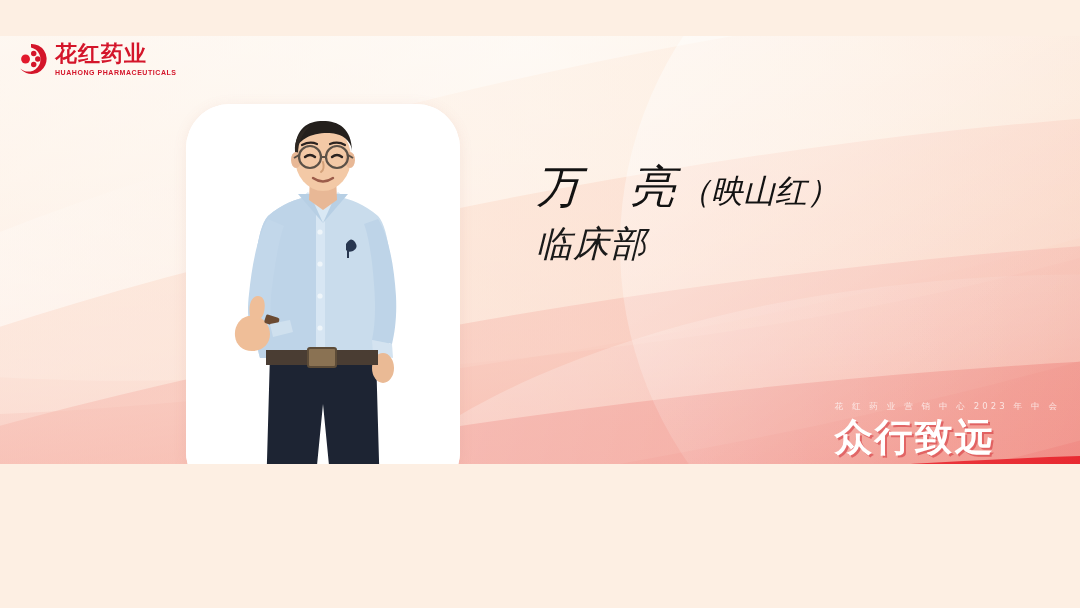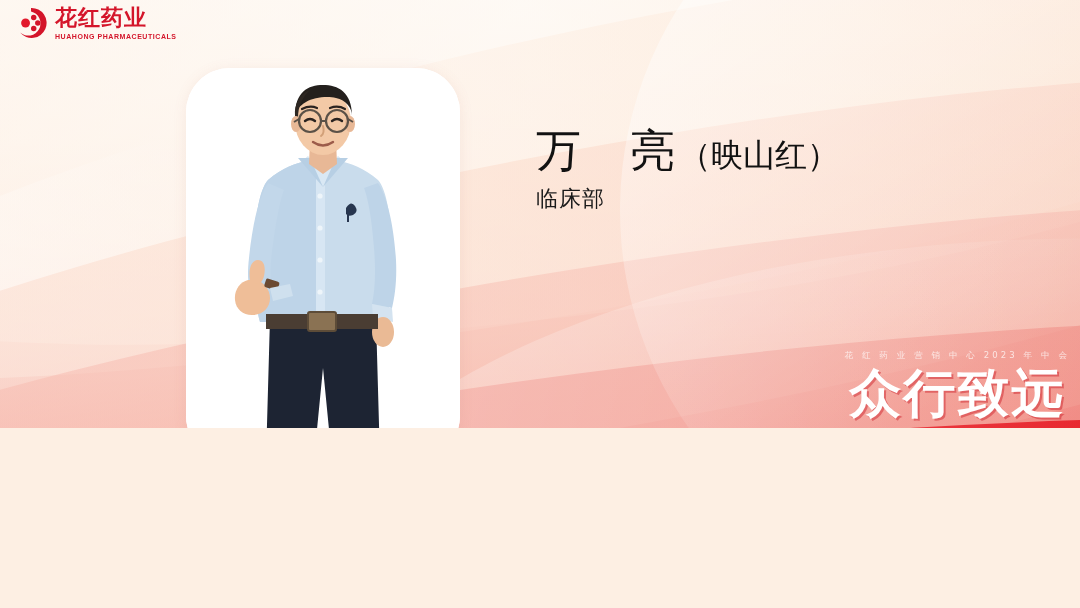--- a/index.html
+++ b/index.html
@@ -4,20 +4,21 @@
 <style>
   html,body{margin:0;padding:0;}
   body{
     width:1080px;height:608px;overflow:hidden;
     font-family:"Liberation Sans","DejaVu Sans",sans-serif;
     background:#fdefe3;
   }
   #slide{
     position:relative;width:1080px;height:428px;overflow:hidden;
     background:linear-gradient(175deg,#fdf2e8 0%,#fde8d8 28%,#fad9c6 46%,#f6bfb3 62%,#f09a95 74%,#ec5f57 86%,#e8202a 100%);
+    margin-top:36px;
   }
 
   
   .wave{position:absolute;pointer-events:none;}
 
   .w1{left:-340px;top:-250px;width:1900px;height:560px;
       background:linear-gradient(90deg,#ffffff 0%,#fff6ec 55%,#ffeede 100%);
       opacity:.55;border-radius:50% 50% 46% 54%/62% 58% 42% 38%;
       transform:rotate(-8.5deg);}
   .w2{left:-420px;top:-120px;width:2000px;height:430px;
@@ -65,36 +66,36 @@
 
   
   #portrait-card{
     position:absolute;left:186px;top:68px;width:274px;height:392px;
     background:#ffffff;border-radius:44px;overflow:hidden;z-index:20;
     box-shadow:0 2px 14px rgba(190,110,90,.10);
   }
   #portrait-card svg{display:block;width:100%;height:100%;}
 
   
-  #name-block{position:absolute;left:536px;top:126px;z-index:25;color:#111;}
+  #name-block{position:absolute;left:536px;top:126px;z-index:25;color:#111;font-style:italic;}
   .name-row{display:flex;align-items:baseline;white-space:nowrap;}
   .name-main{font-size:45px;line-height:1.12;letter-spacing:2px;color:#121212;
       font-family:"DejaVu Sans","Liberation Sans",sans-serif;}
   .name-alias{font-size:32px;line-height:1.12;color:#121212;margin-left:2px;
       font-family:"DejaVu Sans","Liberation Sans",sans-serif;}
-  .sub-line{font-size:22px;line-height:1.33;color:#1a1a1a;letter-spacing:1px;
+  .sub-line{font-size:36px;line-height:1.33;color:#1a1a1a;letter-spacing:1px;
       font-family:"DejaVu Sans","Liberation Sans",sans-serif;}
   #name-block .sub-wrap{margin-top:8px;}
 
   
-  #slogan{position:absolute;right:10px;bottom:6px;z-index:28;text-align:center;}
+  #slogan{position:absolute;right:20px;bottom:6px;z-index:28;text-align:left;}
   #slogan .kicker{font-size:8.5px;letter-spacing:3.1px;color:#fff;opacity:.72;
       margin-bottom:4px;white-space:nowrap;
       font-family:"DejaVu Sans","Liberation Sans",sans-serif;}
-  #slogan .big{font-size:52px;line-height:1.07;color:#ffffff;font-weight:700;
+  #slogan .big{font-size:38px;line-height:1.07;color:#ffffff;font-weight:700;
       letter-spacing:2px;white-space:nowrap;
       text-shadow:2px 2px 0 rgba(205,25,35,.45);
       font-family:"DejaVu Sans","Liberation Sans",sans-serif;}
   #slogan .big.l2{margin-top:2px;}
 </style>
 </head>
 <body>
 
 <div id="slide">
 

